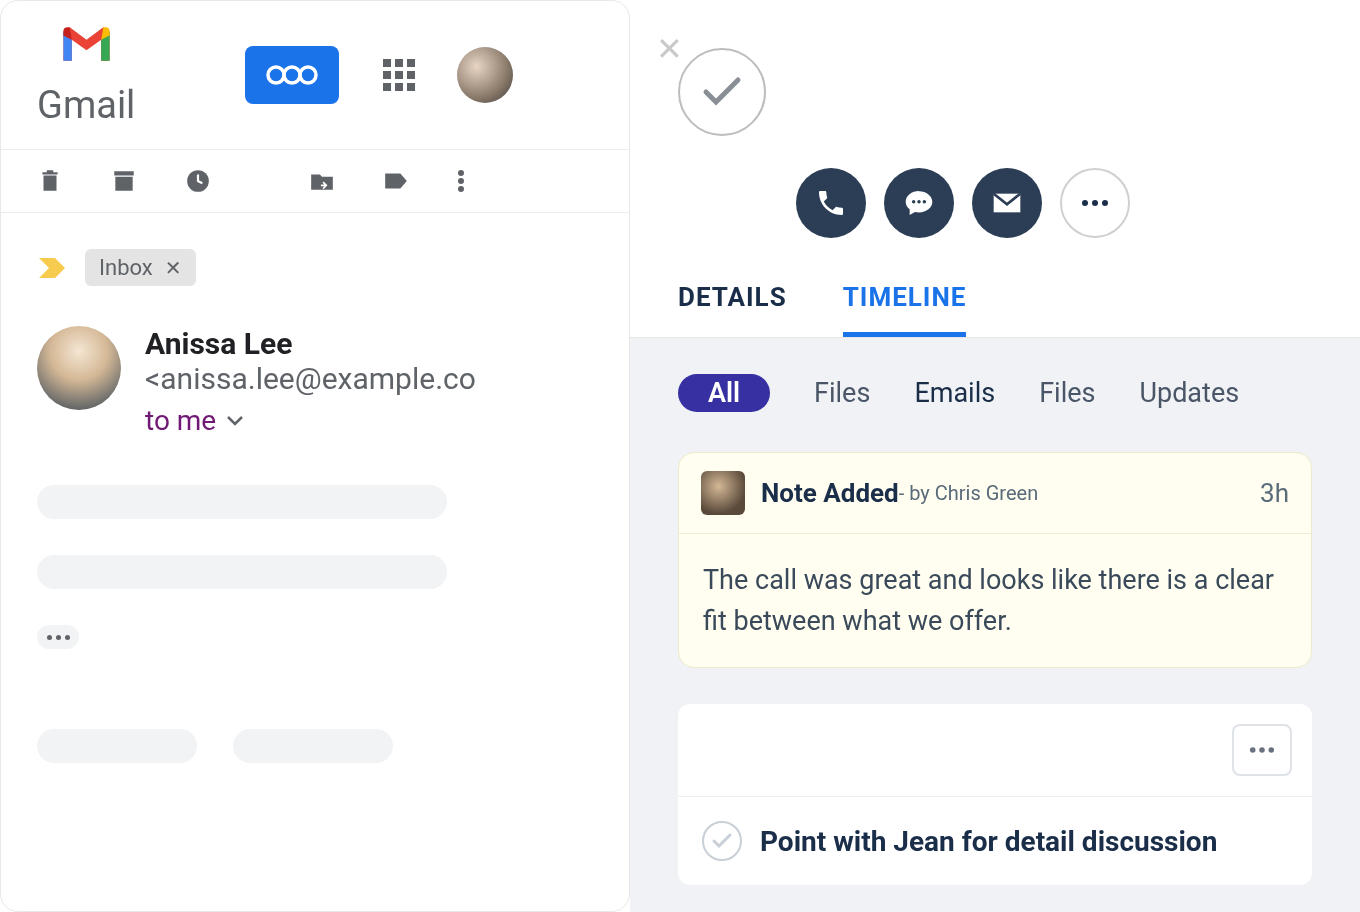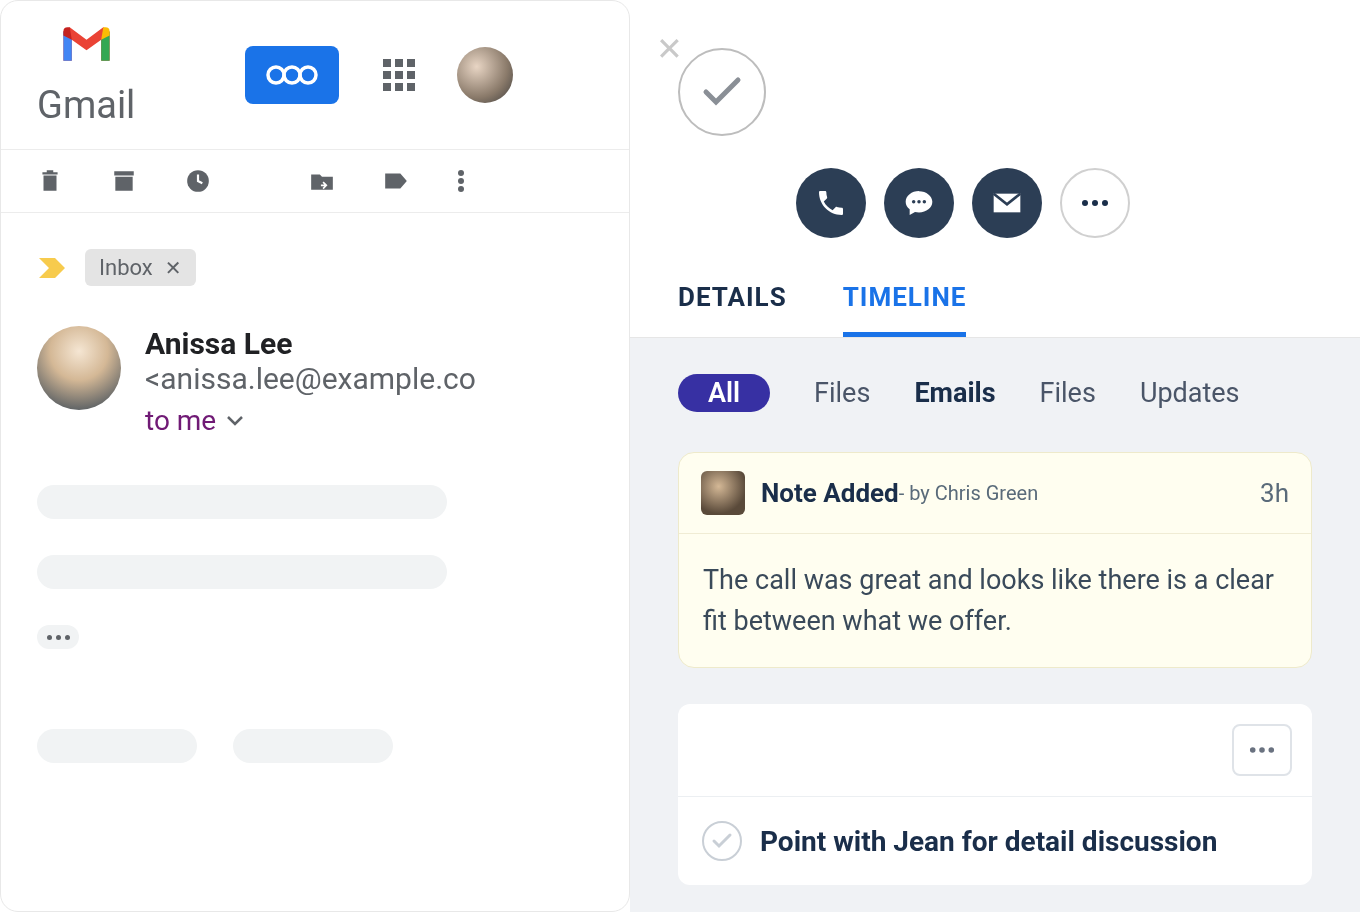--- a/index.html
+++ b/index.html
@@ -315,21 +315,21 @@
     }
 
     .filter-pill.active {
       background: #3730a3;
       color: #fff;
       padding: 3px 30px;
       border-radius: 30px;
       font-weight: 600;
     }
 
-    .filter-pill.emails { color: #1a2e4a; font-weight:700; }
+    .filter-pill.emails { color: #1a2e4a; font-weight:400; }
 
     .note-card {
       background: #FFFEF0;
       border: 1px solid #eeeacb;
       border-radius: 16px;
       margin-top: 40px;
       padding: 0;
     }
 
     .note-header {

